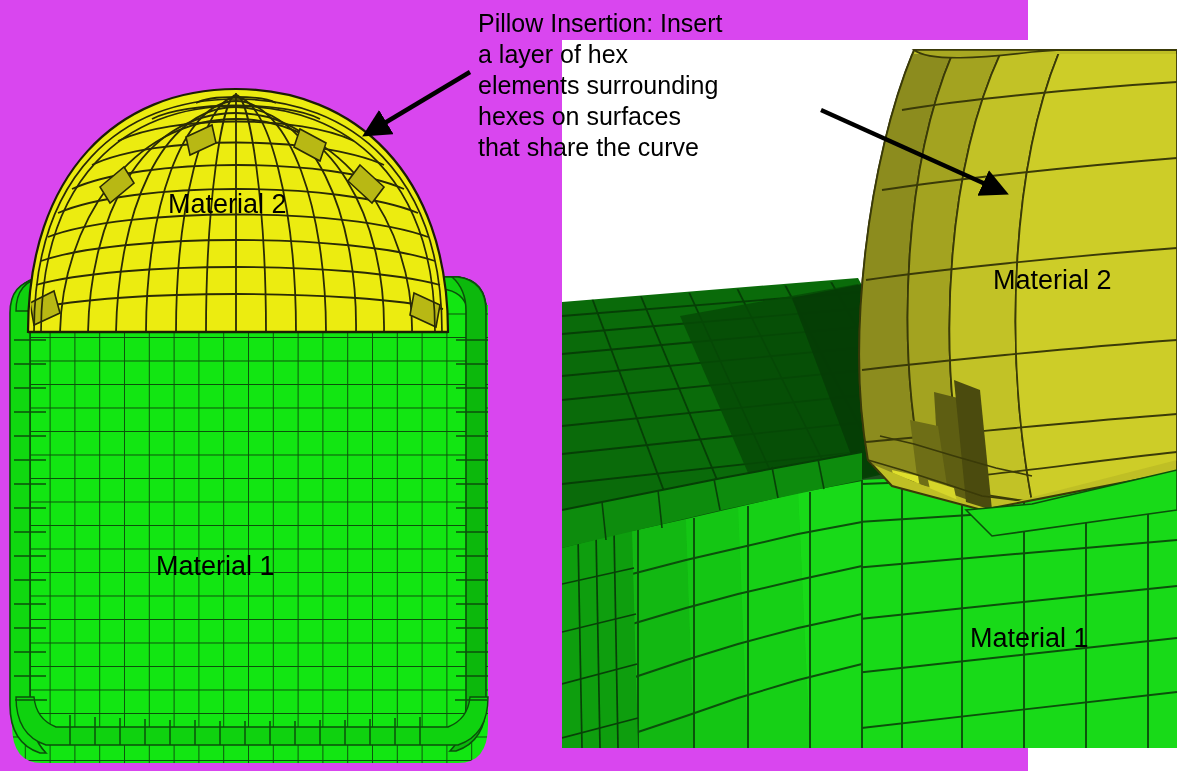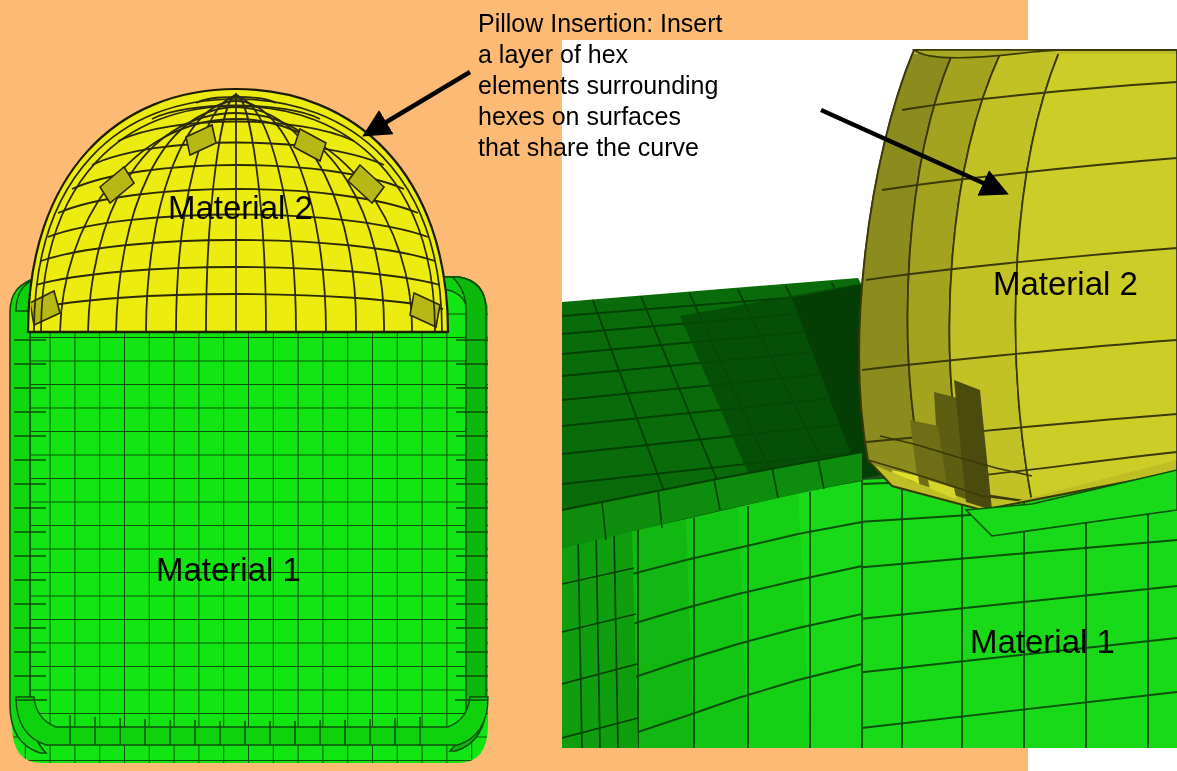--- a/index.html
+++ b/index.html
@@ -1,25 +1,25 @@
 <!DOCTYPE html>
 <html><head>
 <meta charset="utf-8">
 <style>
   html,body{margin:0;padding:0;background:#ffffff;}
   body{width:1177px;height:771px;position:relative;overflow:hidden;
        font-family:"Liberation Sans", sans-serif;}
-  .stage{position:absolute;left:0;top:0;width:1028px;height:771px;background:#fdba74;}
+  .stage{position:absolute;left:0;top:0;width:1028px;height:771px;background:#d946ef;}
   svg{display:block;}
   .fig{position:absolute;}
   #fig-left{left:0;top:55px;}
   #fig-right{left:562px;top:40px;}
   #annotation{position:absolute;left:478px;top:8px;width:340px;
       font-size:25px;line-height:31px;color:#000;white-space:pre-line;}
-  .label{position:absolute;color:#000;font-size:33px;white-space:nowrap;}
+  .label{position:absolute;color:#000;font-size:27px;white-space:nowrap;}
   #lbl-m2-left{left:168px;top:189px;}
   #lbl-m1-left{left:156px;top:551px;}
   #lbl-m2-right{left:993px;top:265px;}
   #lbl-m1-right{left:970px;top:623px;}
   #arrows{position:absolute;left:0;top:0;width:1177px;height:771px;pointer-events:none;}
 </style>
 </head>
 <body>
 
 <div class="stage">

